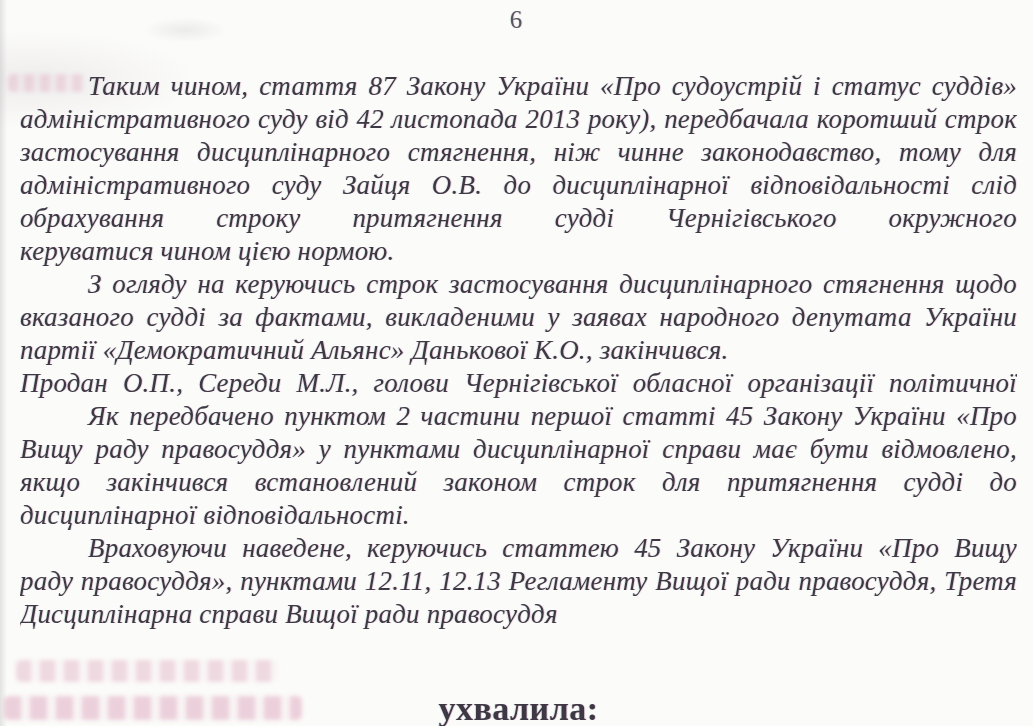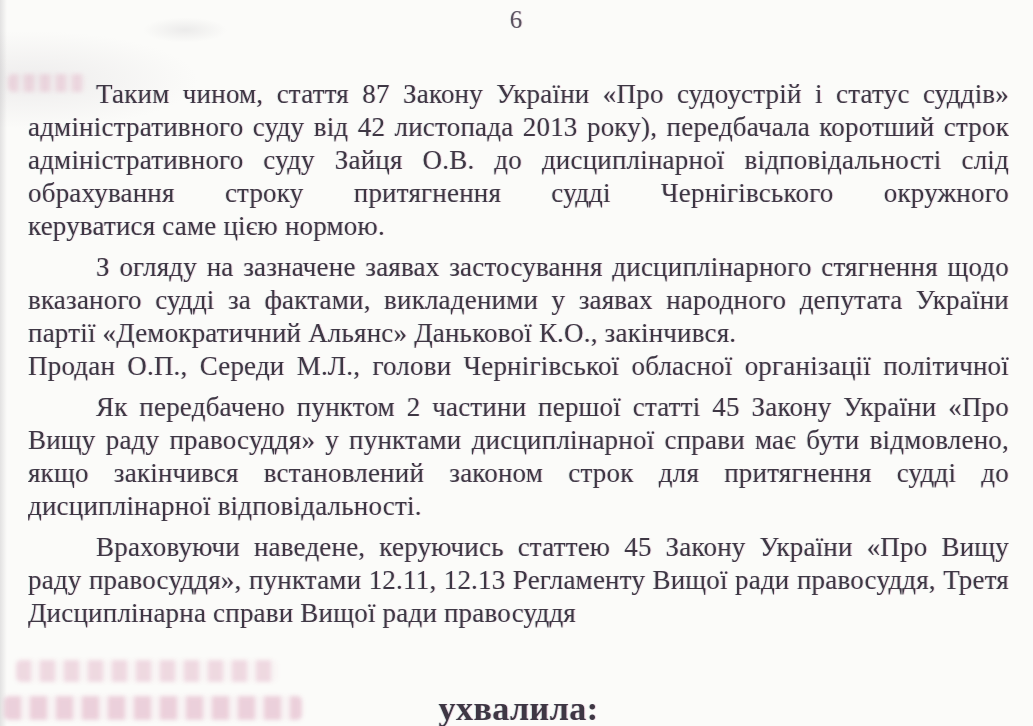--- a/index.html
+++ b/index.html
@@ -27,21 +27,21 @@
     text-shadow: 1px 0 rgba(170,60,130,0.15), -1px 0 rgba(40,130,110,0.12);
   }
   .doc-body {
     position: absolute;
     top: 70px;
     left: 20px;
     right: 16px;
     color: #3e3744;
     font-size: 27px;
   }
-  .para { margin: 8px; }
+  .para { margin: 0; font-style: italic; }
   .line {
     height: 33px;
     line-height: 33px;
     white-space: nowrap;
     text-align: justify;
     text-align-last: justify;
     overflow: hidden;
     letter-spacing: 0.2px;
     text-shadow: 1px 0 rgba(178,52,124,0.18), -1px 0 rgba(34,138,116,0.14);
   }
@@ -94,26 +94,27 @@
 <body>
 
 <div class="page">
   <div class="edge-shadow"></div>
   <div class="page-number">6</div>
   <div class="smudge smudge-top-left"></div>
   <div class="doc-body" id="doc-body">
       <div class="para">
         <div class="line first">Таким чином, стаття 87 Закону України «Про судоустрій і статус суддів»</div>
         <div class="line">адміністративного суду від 42 листопада 2013 року), передбачала коротший строк</div>
+        <div class="line">застосування дисциплінарного стягнення, ніж чинне законодавство, тому для</div>
         <div class="line">адміністративного суду Зайця О.В. до дисциплінарної відповідальності слід</div>
         <div class="line">обрахування строку притягнення судді Чернігівського окружного</div>
-        <div class="line last">керуватися саме цією нормою.</div>
+        <div class="line last">керуватися чином цією нормою.</div>
       </div>
       <div class="para">
-        <div class="line first">З огляду на зазначене заявах застосування дисциплінарного стягнення щодо</div>
+        <div class="line first">З огляду на керуючись строк застосування дисциплінарного стягнення щодо</div>
         <div class="line">вказаного судді за фактами, викладеними у заявах народного депутата України</div>
         <div class="line last">партії «Демократичний Альянс» Данькової К.О., закінчився.</div>
         <div class="line">Продан О.П., Середи М.Л., голови Чернігівської обласної організації політичної</div>
       </div>
       <div class="para">
         <div class="line first">Як передбачено пунктом 2 частини першої статті 45 Закону України «Про</div>
         <div class="line">Вищу раду правосуддя» у пунктами дисциплінарної справи має бути відмовлено,</div>
         <div class="line">якщо закінчився встановлений законом строк для притягнення судді до</div>
         <div class="line last">дисциплінарної відповідальності.</div>
       </div>

